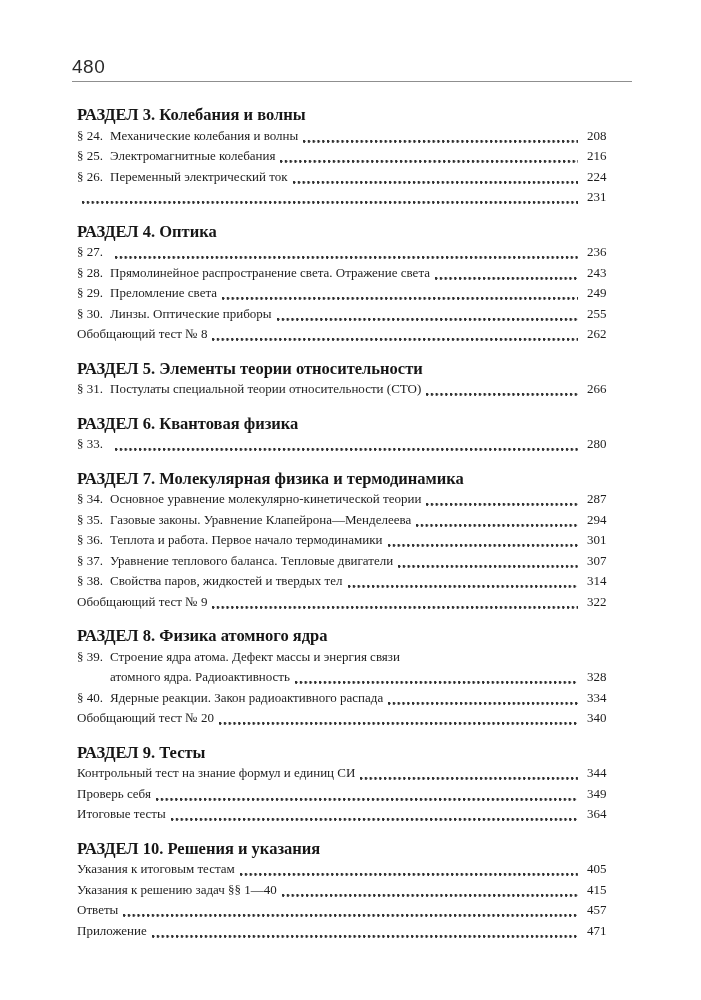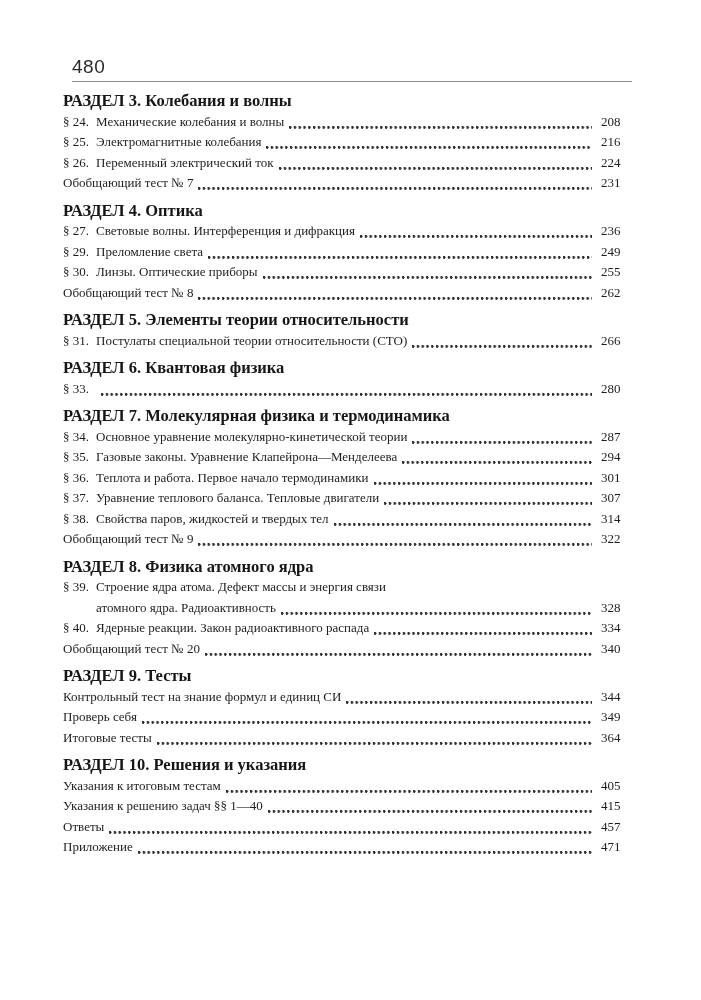--- a/index.html
+++ b/index.html
@@ -34,21 +34,21 @@
     height: 0;
     border-bottom: 1.5px solid #8f8f8f;
     margin-top: 4px;
   }
   .toc {
     position: absolute;
     top: 91px;
     left: 63px;
     right: 70px;
   }
-  .toc-section { margin: 0; }
+  .toc-section { margin: 14px; }
   .toc-section + .toc-section { margin-top: 7px; }
   .sec-title {
     margin: 0;
     font-size: 16.5px;
     font-weight: bold;
     line-height: 20.5px;
     color: #161616;
   }
   .row {
     display: flex;
@@ -106,32 +106,36 @@
           <span class="leader"></span>
           <span class="pg">216</span>
         </div>
         <div class="row">
           <span class="num">§ 26.</span>
           <span class="text">Переменный электрический ток</span>
           <span class="leader"></span>
           <span class="pg">224</span>
         </div>
         <div class="row">
-          <span class="text">Обобщающий тест № 7</span>
           <span class="leader"></span>
           <span class="pg">231</span>
         </div>
       </section>
       <section class="toc-section">
         <h2 class="sec-title">РАЗДЕЛ 4. Оптика</h2>
         <div class="row">
           <span class="num">§ 27.</span>
-          <span class="text">Световые волны. Интерференция и дифракция</span>
           <span class="leader"></span>
           <span class="pg">236</span>
+        </div>
+        <div class="row">
+          <span class="num">§ 28.</span>
+          <span class="text">Прямолинейное распространение света. Отражение света</span>
+          <span class="leader"></span>
+          <span class="pg">243</span>
         </div>
         <div class="row">
           <span class="num">§ 29.</span>
           <span class="text">Преломление света</span>
           <span class="leader"></span>
           <span class="pg">249</span>
         </div>
         <div class="row">
           <span class="num">§ 30.</span>
           <span class="text">Линзы. Оптические приборы</span>

